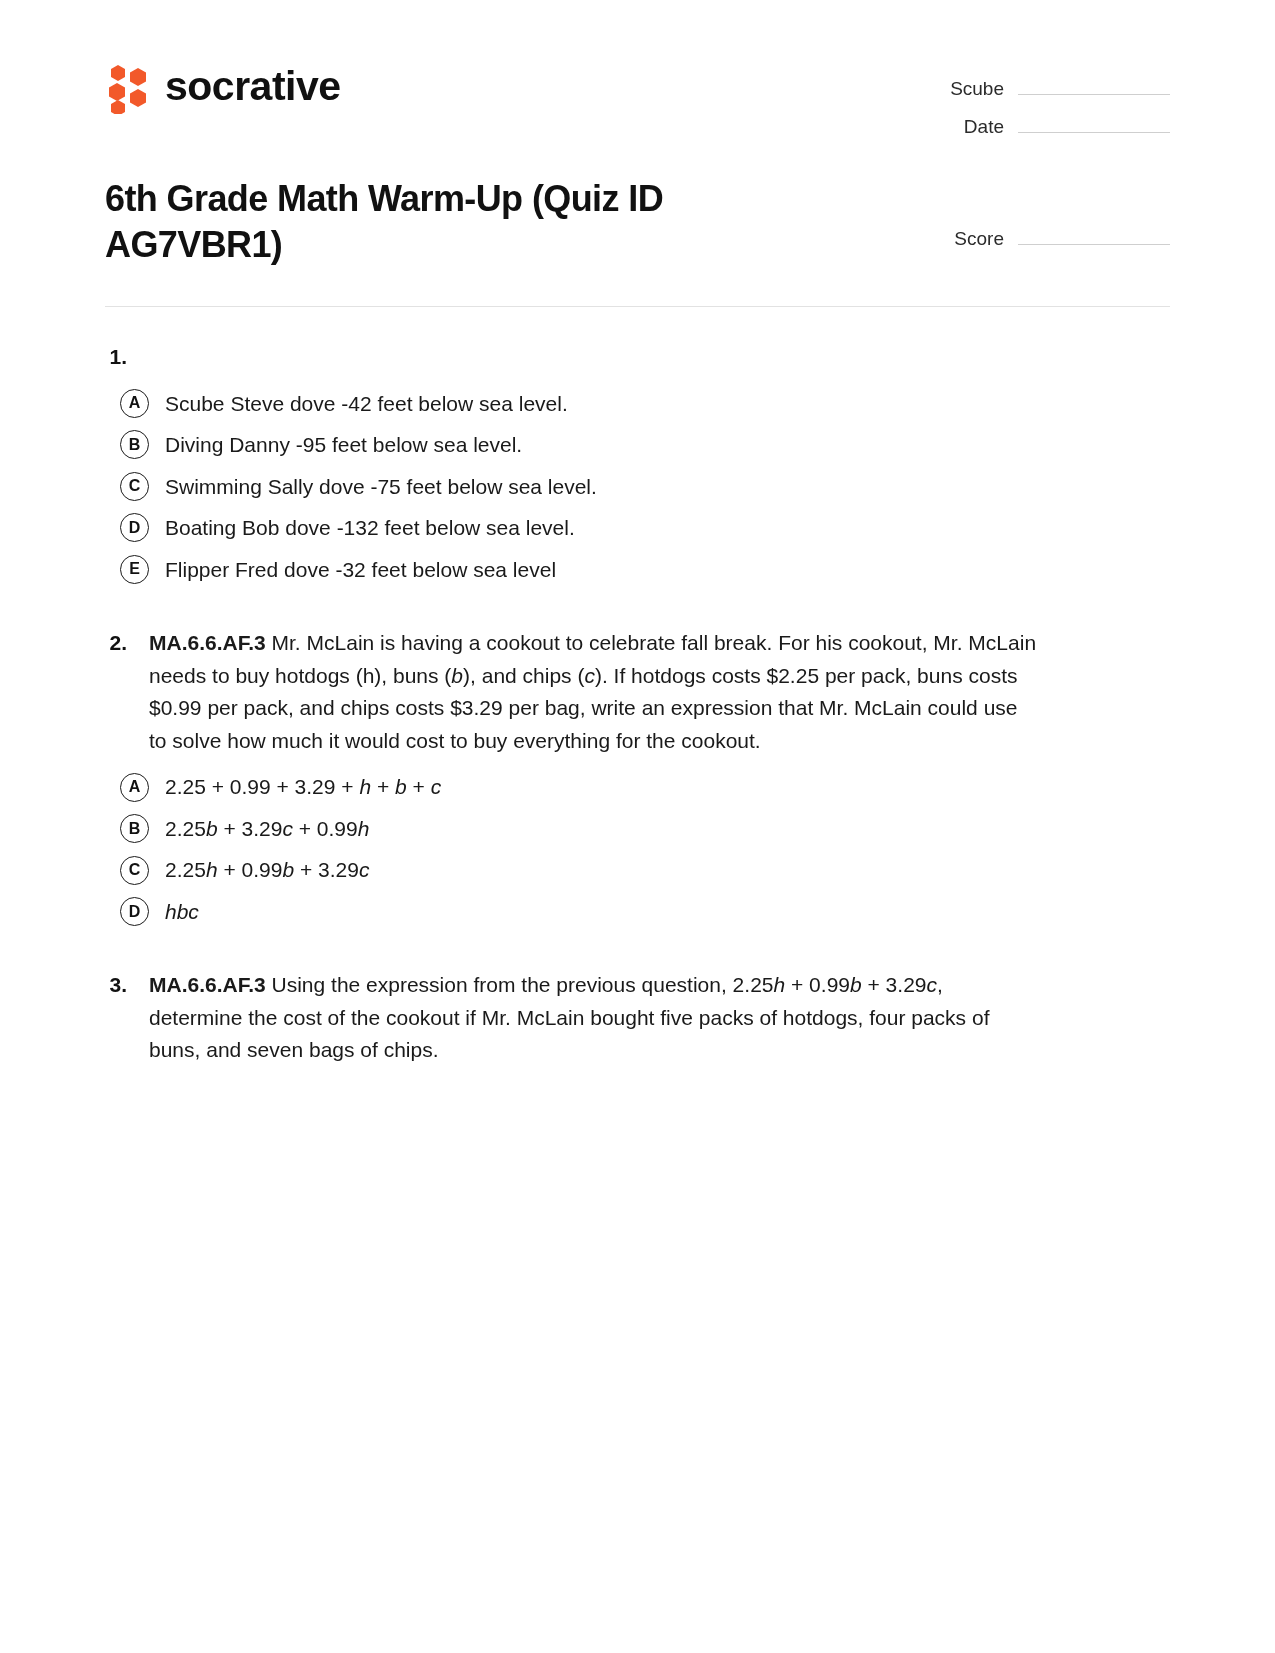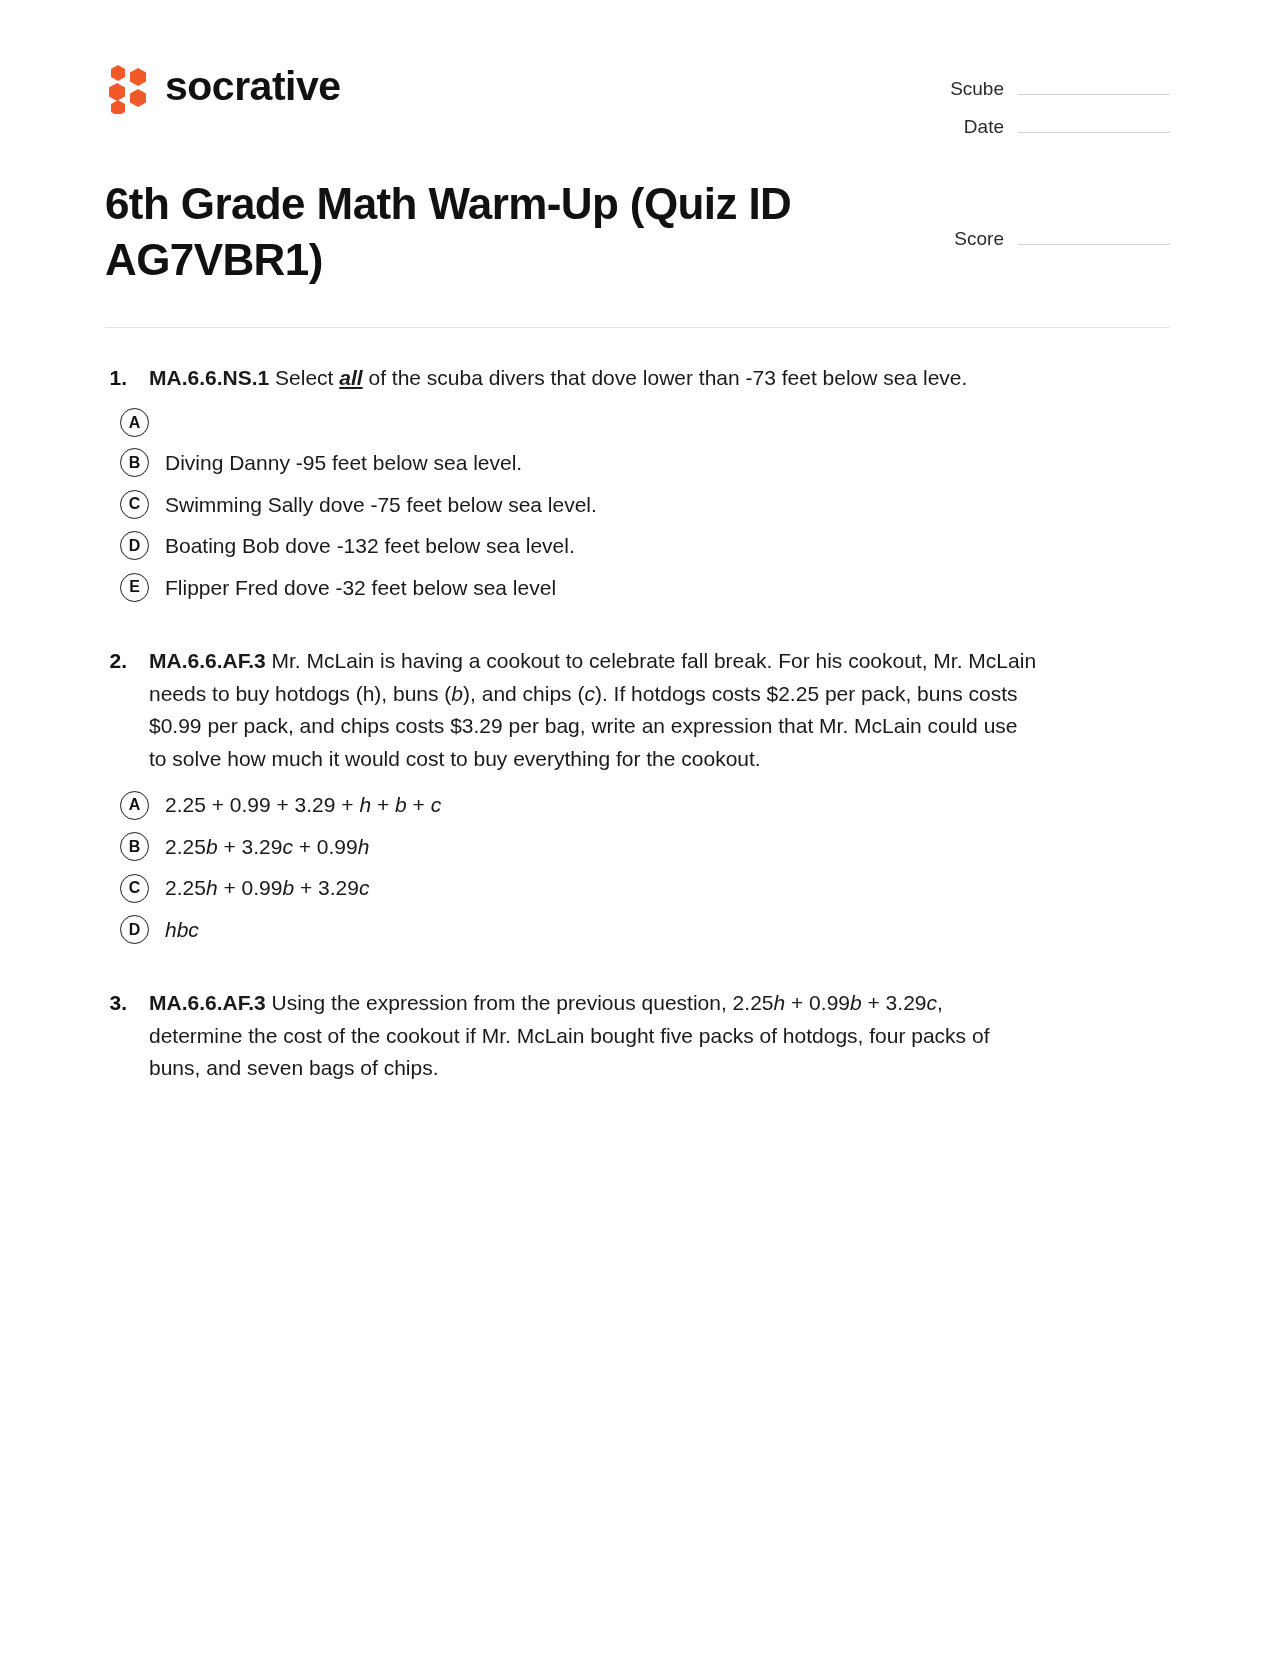--- a/index.html
+++ b/index.html
@@ -77,21 +77,21 @@
 
   
   .title-area {
     display: flex;
     justify-content: space-between;
     align-items: flex-start;
     padding: 26px 105px 0 105px;
     box-sizing: border-box;
   }
   .doc-title {
-    font-size: 44px;
+    font-size: 36px;
     font-weight: 700;
     line-height: 1.28;
     letter-spacing: -0.6px;
     color: #111111;
     max-width: 740px;
     margin: 0;
   }
   .score-block {
     width: 232px;
     padding-top: 48px;
@@ -218,25 +218,25 @@
     </div>
   </div>
 
   <div class="rule"></div>
 
   <div class="questions">
 
     <div class="question">
       <div class="q-head">
         <div class="q-num">1.</div>
-        <div class="q-text"><span class="q-std">MA.6.6.NS.1</span><span> Select </span><span class="em-strong">all</span><span> of the scuba divers that dove lower than -73 feet below sea leve.</span></div>
       </div>
       <div class="options">
         <div class="option">
           <span class="opt-letter">A</span>
+          <span class="opt-text">Scube Steve dove -42 feet below sea level.</span>
         </div>
         <div class="option">
           <span class="opt-letter">B</span>
           <span class="opt-text">Diving Danny -95 feet below sea level.</span>
         </div>
         <div class="option">
           <span class="opt-letter">C</span>
           <span class="opt-text">Swimming Sally dove -75 feet below sea level.</span>
         </div>
         <div class="option">

